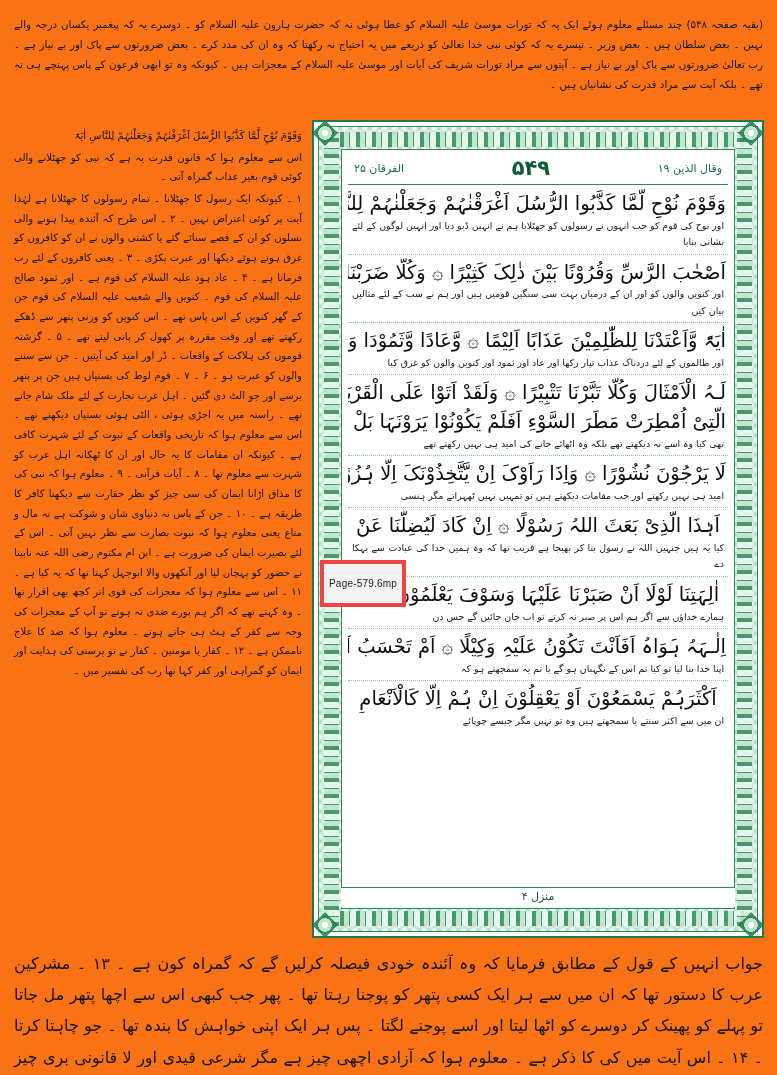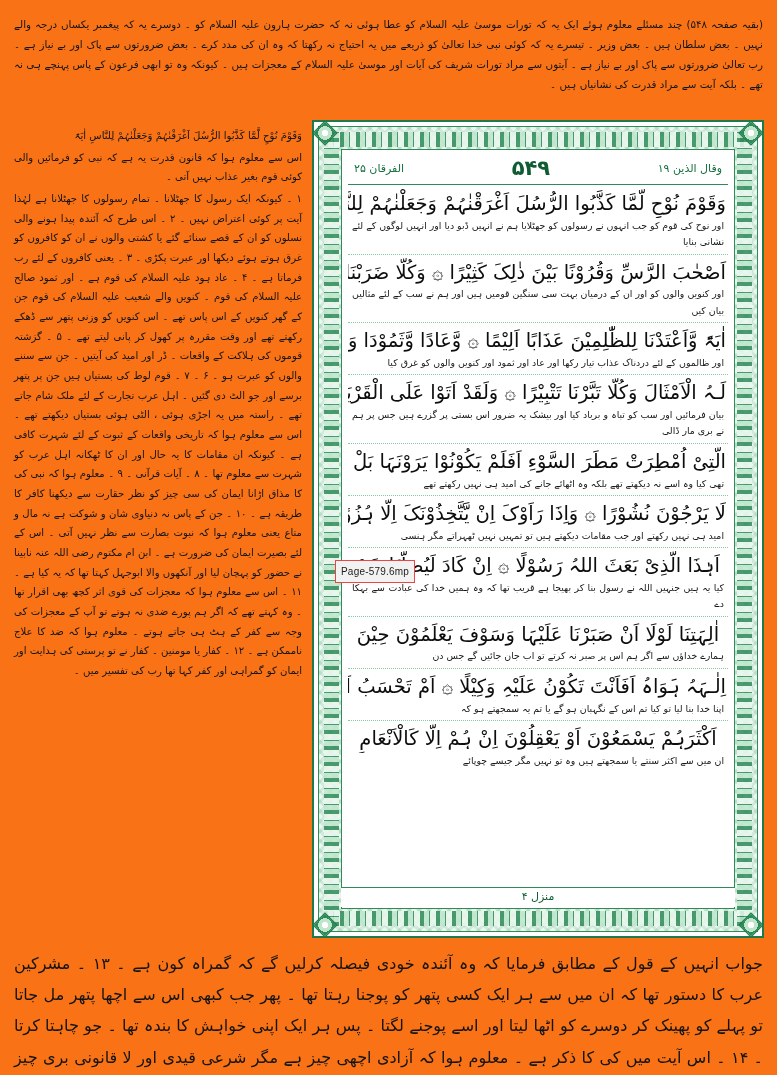--- a/index.html
+++ b/index.html
@@ -154,28 +154,27 @@
     margin-bottom: 3px;
   }
   .verse-group:last-child .tafsir-line { border-bottom: none; }
 
   
   #watermark {
     position: absolute;
     left: 320px;
     top: 560px;
     background: #f2f2f2;
-    border: 1px solid #ef4444;
+    border: 4px solid #ef4444;
     font-family: "Liberation Sans", sans-serif;
     font-size: 10px;
     color: #222;
-    padding: 5px 5px;
+    padding: 14px 5px;
     letter-spacing: .2px;
     z-index: 40;
-    margin-left: 15px;
   }
 
   
   #panel-footer {
     position: absolute;
     left: 22px;
     right: 22px;
     bottom: 24px;
     height: 20px;
     direction: rtl;
@@ -206,21 +205,21 @@
 <body>
 
 <div id="page">
 
   <div id="top-commentary" class="urdu-block">
     <p>(بقیہ صفحہ ۵۴۸) چند مسئلے معلوم ہوئے ایک یہ کہ تورات موسیٰ علیہ السلام کو عطا ہوئی نہ کہ حضرت ہارون علیہ السلام کو ۔ دوسرے یہ کہ پیغمبر یکساں درجہ والے نہیں ۔ بعض سلطان ہیں ۔ بعض وزیر ۔ تیسرے یہ کہ کوئی نبی خدا تعالیٰ کو ذریعے میں یہ احتیاج نہ رکھتا کہ وہ ان کی مدد کرے ۔ بعض ضرورتوں سے پاک اور بے نیاز ہے ۔ رب تعالیٰ ضرورتوں سے پاک اور بے نیاز ہے ۔ آیتوں سے مراد تورات شریف کی آیات اور موسیٰ علیہ السلام کے معجزات ہیں ۔ کیونکہ وہ تو ابھی فرعون کے پاس پہنچے ہی نہ تھے ۔ بلکہ آیت سے مراد قدرت کی نشانیاں ہیں ۔</p>
   </div>
 
   <div id="left-commentary" class="urdu-block">
     <p>وَقَوْمَ نُوْحٍ لَّمَّا کَذَّبُوا الرُّسُلَ اَغْرَقْنٰہُمْ وَجَعَلْنٰہُمْ لِلنَّاسِ اٰیَۃً</p>
-    <p>اس سے معلوم ہوا کہ قانون قدرت یہ ہے کہ نبی کو فرمائیں والی کوئی قوم بغیر عذاب نہیں آتی ۔</p>
+    <p>اس سے معلوم ہوا کہ قانون قدرت یہ ہے کہ نبی کو جھٹلانے والی کوئی قوم بغیر عذاب گمراہ آتی ۔</p>
     <p>۱ ۔ کیونکہ ایک رسول کا جھٹلانا ۔ تمام رسولوں کا جھٹلانا ہے لہٰذا آیت پر کوئی اعتراض نہیں ۔ ۲ ۔ اس طرح کہ آئندہ پیدا ہونے والی نسلوں کو ان کے قصے سنائے گئے یا کشتی والوں نے ان کو کافروں کو غرق ہوتے ہوئے دیکھا اور عبرت پکڑی ۔ ۳ ۔ یعنی کافروں کے لئے رب فرماتا ہے ۔ ۴ ۔ عاد ہود علیہ السلام کی قوم ہے ۔ اور ثمود صالح علیہ السلام کی قوم ۔ کنویں والے شعیب علیہ السلام کی قوم جن کے گھر کنویں کے اس پاس تھے ۔ اس کنویں کو وزنی پتھر سے ڈھکے رکھتے تھے اور وقت مقررہ پر کھول کر پانی لیتے تھے ۔ ۵ ۔ گزشتہ قوموں کی ہلاکت کے واقعات ۔ ڈر اور امید کی آیتیں ۔ جن سے سننے والوں کو عبرت ہو ۔ ۶ ۔ ۷ ۔ قوم لوط کی بستیاں ہیں جن پر پتھر برسے اور جو الٹ دی گئیں ۔ اہل عرب تجارت کے لئے ملک شام جاتے تھے ۔ راستہ میں یہ اجڑی ہوئی ، الٹی ہوئی بستیاں دیکھتے تھے ۔ اس سے معلوم ہوا کہ تاریخی واقعات کے ثبوت کے لئے شہرت کافی ہے ۔ کیونکہ ان مقامات کا یہ حال اور ان کا ٹھکانہ اہل عرب کو شہرت سے معلوم تھا ۔ ۸ ۔ آیات قرآنی ۔ ۹ ۔ معلوم ہوا کہ نبی کی کا مذاق اڑانا ایمان کی سی چیز کو نظر حقارت سے دیکھنا کافر کا طریقہ ہے ۔ ۱۰ ۔ جن کے پاس نہ دنیاوی شان و شوکت ہے نہ مال و متاع یعنی معلوم ہوا کہ نبوت بصارت سے نظر نہیں آتی ۔ اس کے لئے بصیرت ایمان کی ضرورت ہے ۔ ابن ام مکتوم رضی اللہ عنہ نابینا نے حضور کو پہچان لیا اور آنکھوں والا ابوجہل کہتا تھا کہ یہ کیا ہے ۔ ۱۱ ۔ اس سے معلوم ہوا کہ معجزات کی قوی اثر کچھ بھی اقرار تھا ۔ وہ کہتے تھے کہ اگر ہم پورے ضدی نہ ہوتے تو آپ کے معجزات کی وجہ سے کفر کے ہٹ ہی جاتے ہوتے ۔ معلوم ہوا کہ ضد کا علاج ناممکن ہے ۔ ۱۲ ۔ کفار یا مومنین ۔ کفار نے تو پرستی کی ہدایت اور ایمان کو گمراہی اور کفر کہا تھا رب کی تفسیر میں ۔</p>
   </div>
 
   <div id="quran-panel">
     <div id="quran-panel-inner">
       <div class="ornate-band band-top"></div>
       <div class="ornate-band band-bottom"></div>
       <div class="ornate-band band-left"></div>
       <div class="ornate-band band-right"></div>
 
@@ -244,21 +243,20 @@
         <div class="verse-group">
           <div class="ayah-line">اَصْحٰبَ الرَّسِّ وَقُرُوْنًا بَیْنَ ذٰلِکَ کَثِیْرًا ۞ وَکُلًّا ضَرَبْنَا</div>
           <div class="tafsir-line">اور کنویں والوں کو اور ان کے درمیان بہت سی سنگین قومیں ہیں اور ہم نے سب کے لئے مثالیں بیان کیں</div>
         </div>
         <div class="verse-group">
           <div class="ayah-line">اٰیَۃً وَّاَعْتَدْنَا لِلظّٰلِمِیْنَ عَذَابًا اَلِیْمًا ۞ وَّعَادًا وَّثَمُوْدَا وَ</div>
           <div class="tafsir-line">اور ظالموں کے لئے دردناک عذاب تیار رکھا اور عاد اور ثمود اور کنویں والوں کو غرق کیا</div>
         </div>
         <div class="verse-group">
           <div class="ayah-line">لَـہُ الْاَمْثَالَ وَکُلًّا تَبَّرْنَا تَتْبِیْرًا ۞ وَلَقَدْ اَتَوْا عَلَی الْقَرْیَۃِ</div>
-          <div class="tafsir-line">بیان فرمائیں اور سب کو تباہ و برباد کیا اور بیشک یہ ضرور اس بستی پر گزرے ہیں جس پر ہم نے بری مار ڈالی</div>
         </div>
         <div class="verse-group">
           <div class="ayah-line">الَّتِیْ اُمْطِرَتْ مَطَرَ السَّوْءِ اَفَلَمْ یَکُوْنُوْا یَرَوْنَہَا بَلْ کَانُوْا</div>
           <div class="tafsir-line">تھی کیا وہ اسے نہ دیکھتے تھے بلکہ وہ اٹھائے جانے کی امید ہی نہیں رکھتے تھے</div>
         </div>
         <div class="verse-group">
           <div class="ayah-line">لَا یَرْجُوْنَ نُشُوْرًا ۞ وَاِذَا رَاَوْکَ اِنْ یَّتَّخِذُوْنَکَ اِلَّا ہُزُوًا</div>
           <div class="tafsir-line">امید ہی نہیں رکھتے اور جب مقامات دیکھتے ہیں تو تمہیں نہیں ٹھہراتے مگر ہنسی</div>
         </div>
         <div class="verse-group">

